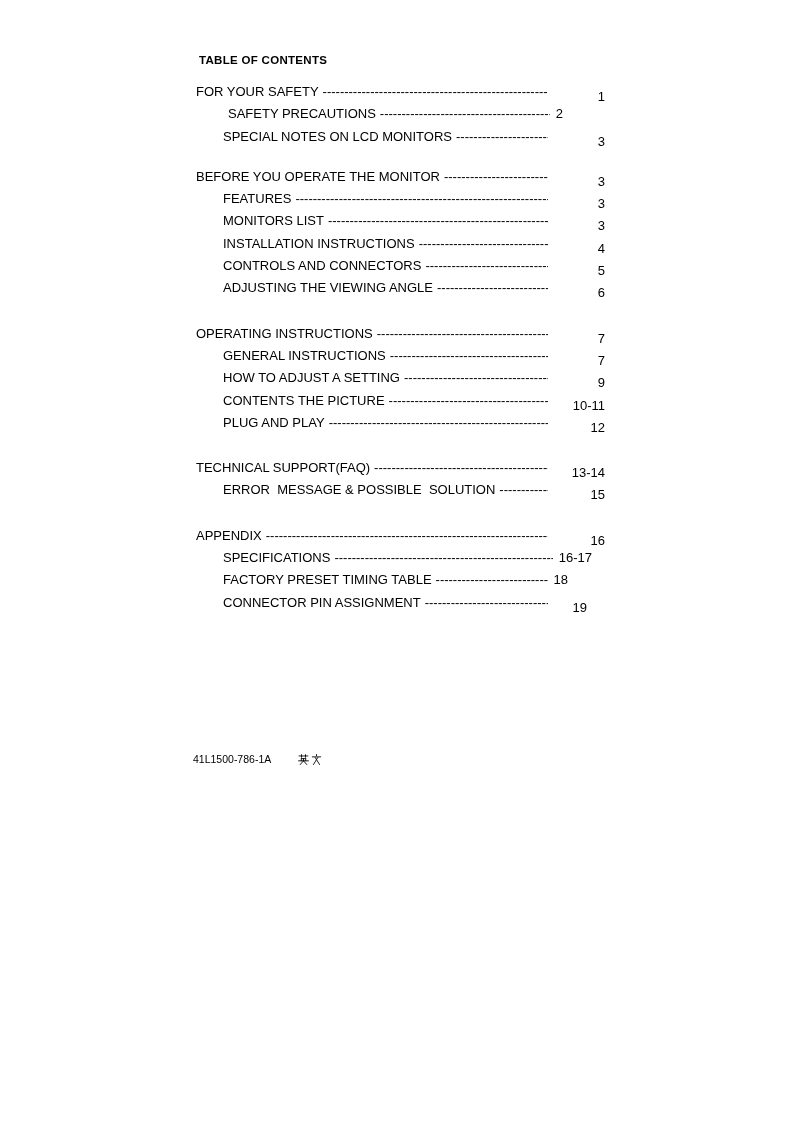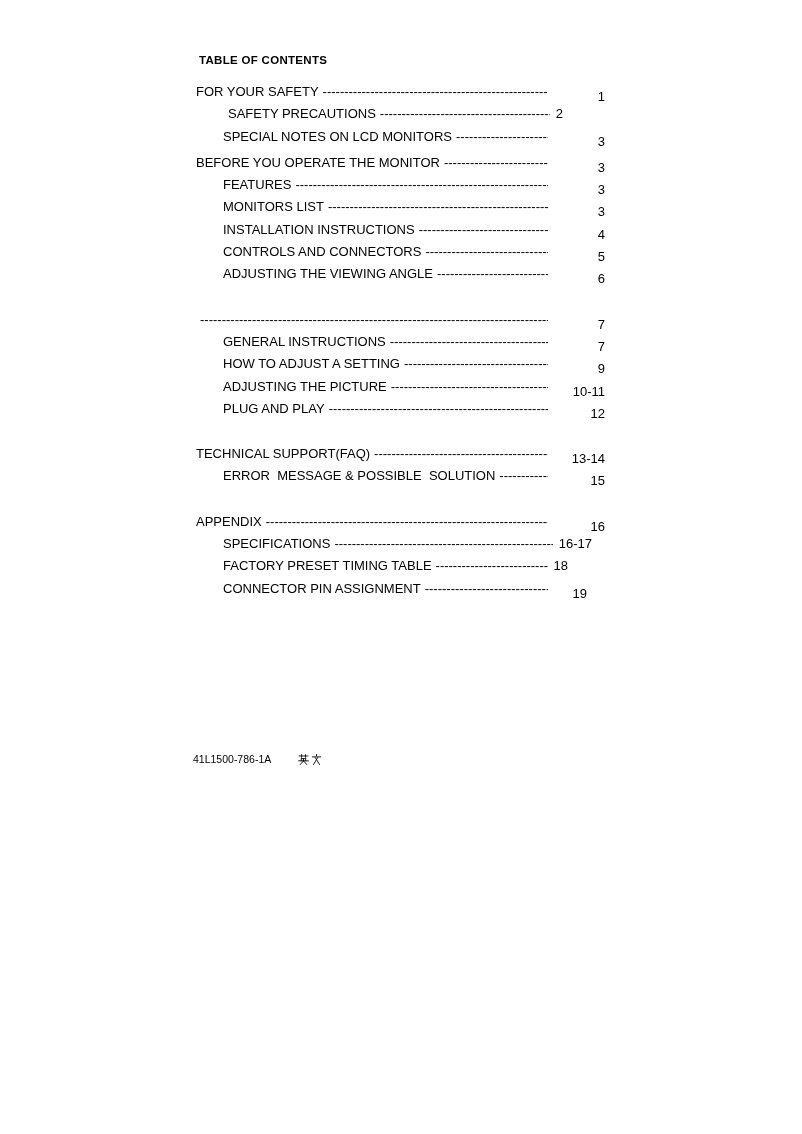--- a/index.html
+++ b/index.html
@@ -28,21 +28,21 @@
     font-size: 11.5px;
     font-weight: bold;
     letter-spacing: 0.3px;
     line-height: 16px;
   }
   .toc {
     margin-top: 13px;
   }
   .toc-section { margin-top: 23px; }
   .toc-section:nth-child(1) { margin-top: 0; }
-  .toc-section:nth-child(2) { margin-top: 4px; }
+  .toc-section:nth-child(2) { margin-top: 18px; }
   .toc-row {
     display: flex;
     align-items: baseline;
     height: 22.3px;
     line-height: 22.3px;
     font-size: 13px;
     box-sizing: border-box;
     white-space: pre;
   }
   .toc-label {
@@ -106,24 +106,24 @@
       </div>
       <div class="toc-section">
         <div class="toc-row"><span class="toc-label">BEFORE YOU OPERATE THE MONITOR</span><span class="toc-leader">--------------------------------------------------------------------------------------------------------------------------------------------------------------------------------------------------------</span><span class="page-num right">3</span></div>
         <div class="toc-row" style="padding-left: 27px;"><span class="toc-label">FEATURES</span><span class="toc-leader">--------------------------------------------------------------------------------------------------------------------------------------------------------------------------------------------------------</span><span class="page-num right">3</span></div>
         <div class="toc-row" style="padding-left: 27px;"><span class="toc-label">MONITORS LIST</span><span class="toc-leader">--------------------------------------------------------------------------------------------------------------------------------------------------------------------------------------------------------</span><span class="page-num right">3</span></div>
         <div class="toc-row" style="padding-left: 27px;"><span class="toc-label">INSTALLATION INSTRUCTIONS</span><span class="toc-leader">--------------------------------------------------------------------------------------------------------------------------------------------------------------------------------------------------------</span><span class="page-num right">4</span></div>
         <div class="toc-row" style="padding-left: 27px; align-items: center;"><span class="toc-label">CONTROLS AND CONNECTORS</span><span class="toc-leader">--------------------------------------------------------------------------------------------------------------------------------------------------------------------------------------------------------</span><span class="page-num right">5</span></div>
         <div class="toc-row" style="padding-left: 27px;"><span class="toc-label">ADJUSTING THE VIEWING ANGLE</span><span class="toc-leader">--------------------------------------------------------------------------------------------------------------------------------------------------------------------------------------------------------</span><span class="page-num right">6</span></div>
       </div>
       <div class="toc-section">
-        <div class="toc-row"><span class="toc-leader">--------------------------------------------------------------------------------------------------------------------------------------------------------------------------------------------------------</span><span class="page-num right">7</span></div>
+        <div class="toc-row"><span class="toc-label">OPERATING INSTRUCTIONS</span><span class="toc-leader">--------------------------------------------------------------------------------------------------------------------------------------------------------------------------------------------------------</span><span class="page-num right">7</span></div>
         <div class="toc-row" style="padding-left: 27px;"><span class="toc-label">GENERAL INSTRUCTIONS</span><span class="toc-leader">--------------------------------------------------------------------------------------------------------------------------------------------------------------------------------------------------------</span><span class="page-num right">7</span></div>
         <div class="toc-row" style="padding-left: 27px; align-items: center;"><span class="toc-label">HOW TO ADJUST A SETTING</span><span class="toc-leader">--------------------------------------------------------------------------------------------------------------------------------------------------------------------------------------------------------</span><span class="page-num right">9</span></div>
-        <div class="toc-row" style="padding-left: 27px;"><span class="toc-label">ADJUSTING THE PICTURE</span><span class="toc-leader">--------------------------------------------------------------------------------------------------------------------------------------------------------------------------------------------------------</span><span class="page-num right">10-11</span></div>
+        <div class="toc-row" style="padding-left: 27px;"><span class="toc-label">CONTENTS THE PICTURE</span><span class="toc-leader">--------------------------------------------------------------------------------------------------------------------------------------------------------------------------------------------------------</span><span class="page-num right">10-11</span></div>
         <div class="toc-row" style="padding-left: 27px; justify-content: space-between;"><span class="toc-label">PLUG AND PLAY</span><span class="toc-leader">--------------------------------------------------------------------------------------------------------------------------------------------------------------------------------------------------------</span><span class="page-num right">12</span></div>
       </div>
       <div class="toc-section">
         <div class="toc-row"><span class="toc-label">TECHNICAL SUPPORT(FAQ)</span><span class="toc-leader">--------------------------------------------------------------------------------------------------------------------------------------------------------------------------------------------------------</span><span class="page-num right">13-14</span></div>
         <div class="toc-row" style="padding-left: 27px;"><span class="toc-label">ERROR  MESSAGE &amp; POSSIBLE  SOLUTION</span><span class="toc-leader">--------------------------------------------------------------------------------------------------------------------------------------------------------------------------------------------------------</span><span class="page-num right">15</span></div>
       </div>
       <div class="toc-section">
         <div class="toc-row"><span class="toc-label">APPENDIX</span><span class="toc-leader">--------------------------------------------------------------------------------------------------------------------------------------------------------------------------------------------------------</span><span class="page-num right">16</span></div>
         <div class="toc-row" style="padding-left: 27px; width: 396px;"><span class="toc-label">SPECIFICATIONS</span><span class="toc-leader">--------------------------------------------------------------------------------------------------------------------------------------------------------------------------------------------------------</span><span class="page-num inline">16-17</span></div>
         <div class="toc-row" style="padding-left: 27px; width: 372px;"><span class="toc-label">FACTORY PRESET TIMING TABLE</span><span class="toc-leader">--------------------------------------------------------------------------------------------------------------------------------------------------------------------------------------------------------</span><span class="page-num inline">18</span></div>

